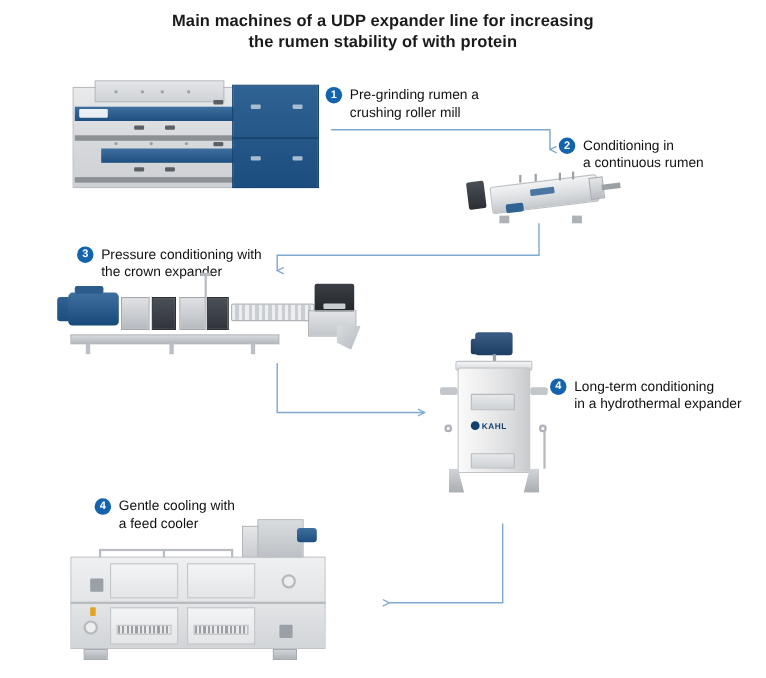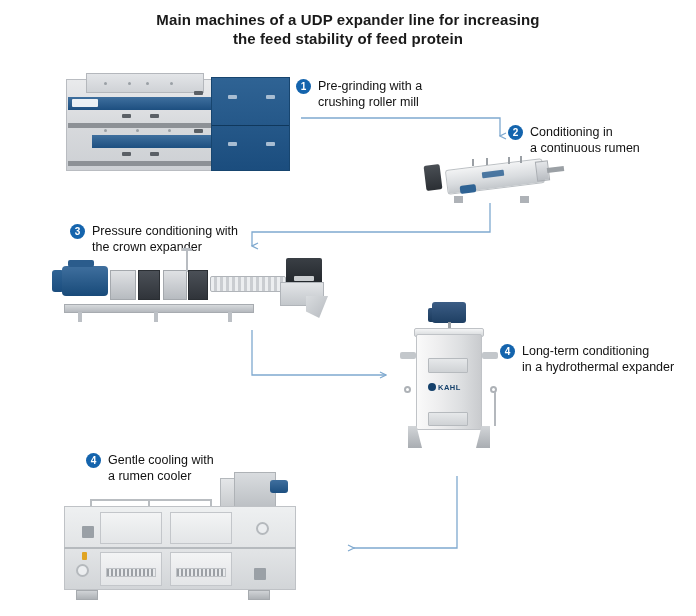--- a/index.html
+++ b/index.html
@@ -122,21 +122,21 @@
   .bc-sq{position:absolute;width:12px;height:12px;background:#9aa0a6;border-radius:1px;}
   .bc-amber{position:absolute;left:20px;top:74px;width:5px;height:8px;background:#e0a423;border-radius:1px;}
 </style>
 </head>
 <body>
 
 <div id="stage">
 
   <div class="title">
     <div>Main machines of a UDP expander line for increasing</div>
-    <div>the feed stability of feed protein</div>
+    <div>the rumen stability of with protein</div>
   </div>
 
   <svg class="conn" viewBox="0 0 696 616" xmlns="http://www.w3.org/2000/svg">
     <defs>
       <marker id="ah-down" markerWidth="8" markerHeight="8" refX="4" refY="7" orient="auto" markerUnits="userSpaceOnUse">
         <path d="M1,1 L4,7 L7,1" fill="none" stroke="#7fa9cf" stroke-width="1.2"></path>
       </marker>
       <marker id="ah-right" markerWidth="8" markerHeight="8" refX="7" refY="4" orient="auto" markerUnits="userSpaceOnUse">
         <path d="M1,1 L7,4 L1,7" fill="none" stroke="#7fa9cf" stroke-width="1.2"></path>
       </marker>
@@ -177,21 +177,21 @@
     <div class="mill-pin" style="left:102px;top:56px"></div>
     <div class="mill-cab"></div>
     <div class="mill-cdot" style="left:162px;top:22px"></div>
     <div class="mill-cdot" style="left:200px;top:22px"></div>
     <div class="mill-cdot" style="left:162px;top:69px"></div>
     <div class="mill-cdot" style="left:200px;top:69px"></div>
   </div>
 
   <div class="step" style="left:296px;top:78px;width:170px">
     <div class="badge">1</div>
-    <div class="steptxt">Pre-grinding with a
+    <div class="steptxt">Pre-grinding rumen a
 crushing roller mill</div>
   </div>
 
   <div class="machine" id="mixer">
     <div class="mx-shell"></div>
     <div class="mx-cap"></div>
     <div class="mx-end"></div>
     <div class="mx-out"></div>
     <div class="mx-logo"></div>
     <div class="mx-motor"></div>
@@ -258,21 +258,21 @@
 
   <div class="step" style="left:500px;top:343px;width:190px">
     <div class="badge">4</div>
     <div class="steptxt">Long-term conditioning
 in a hydrothermal expander</div>
   </div>
 
   <div class="step" style="left:86px;top:452px;width:180px">
     <div class="badge">4</div>
     <div class="steptxt">Gentle cooling with
-a rumen cooler</div>
+a feed cooler</div>
   </div>
 
   <div class="machine" id="cooler">
     <div class="bc-rail"></div>
     <div class="bc-post" style="left:28px;top:21px"></div>
     <div class="bc-post" style="left:86px;top:21px"></div>
     <div class="bc-post" style="left:148px;top:21px"></div>
     <div class="bc-chute"></div>
     <div class="bc-tower"></div>
     <div class="bc-motor"></div>

